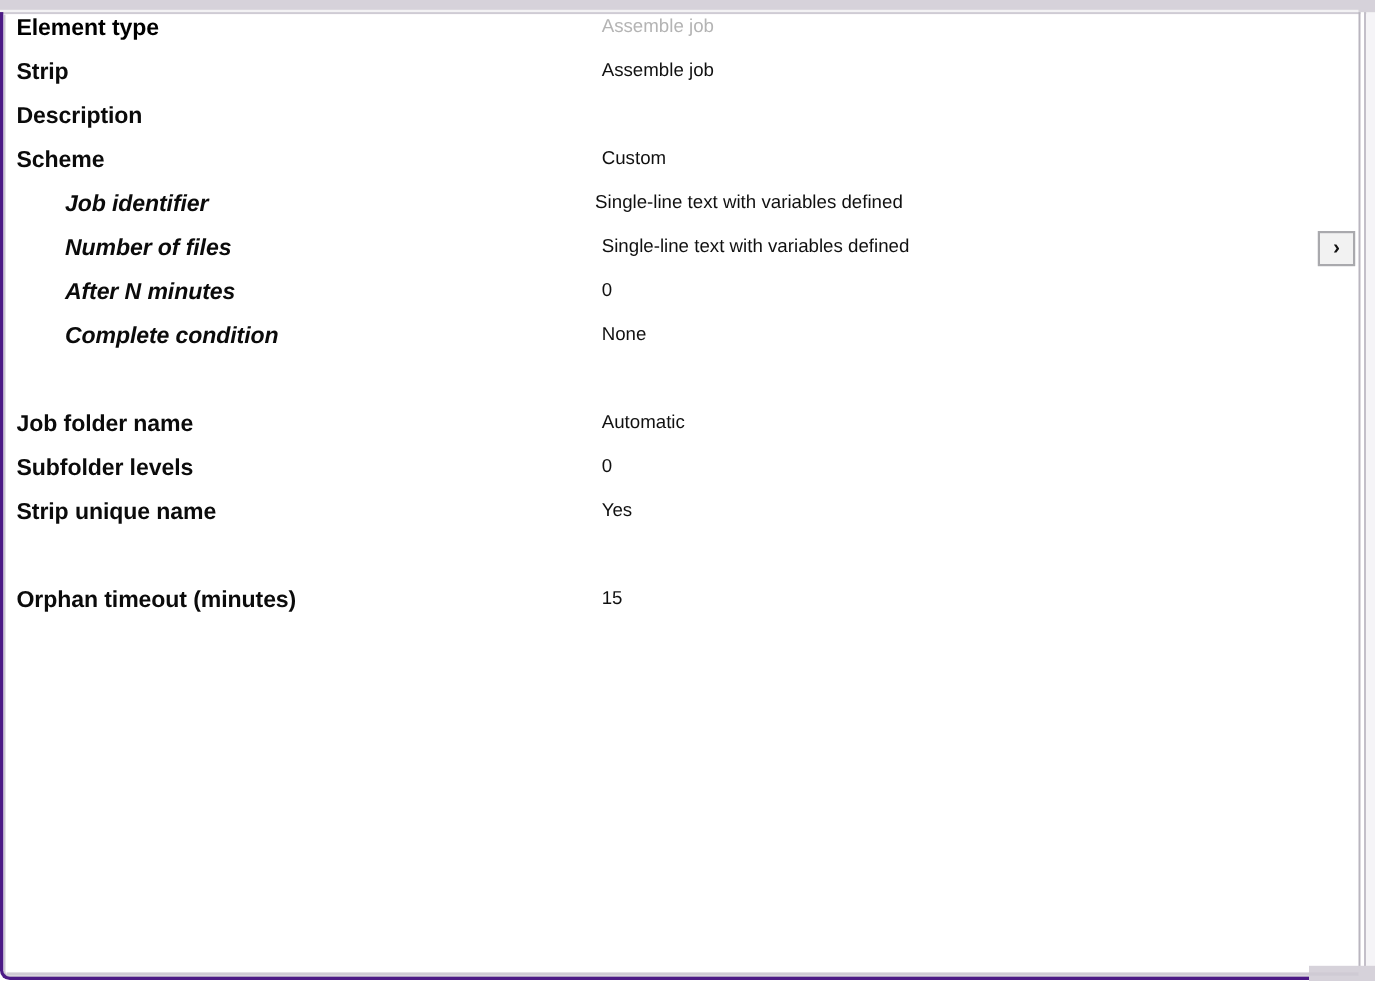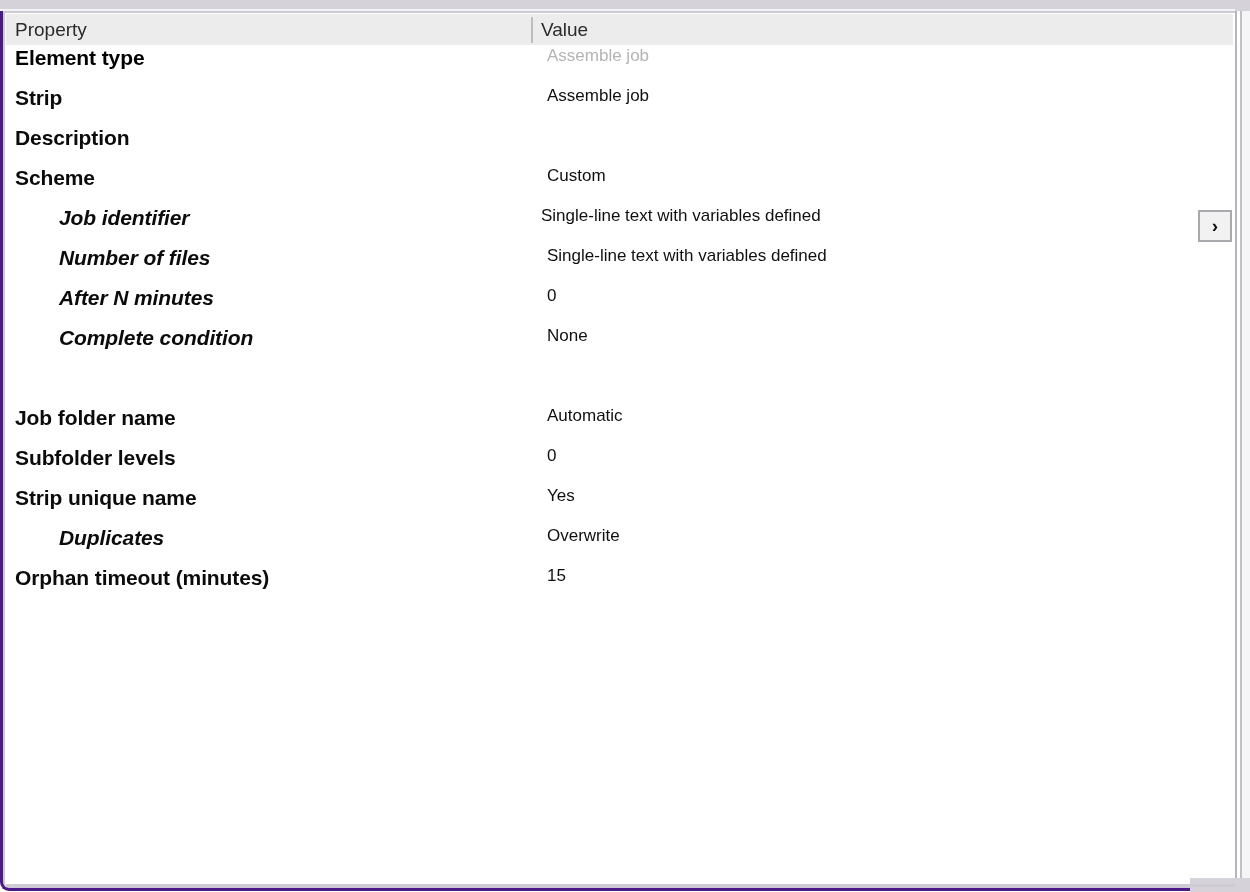--- a/index.html
+++ b/index.html
@@ -232,25 +232,20 @@
 
 <div id="app-root">
 
   <div class="top-strip"></div>
   <div class="top-strip-hl"></div>
   <div class="top-strip-line"></div>
   <div class="top-strip-line2"></div>
 
   <div class="table-wrap">
 
-    <div class="table-header">
-      <div class="th th-property">Property</div>
-      <div class="col-divider"></div>
-      <div class="th th-value">Value</div>
-    </div>
 
     <div class="table-body" id="table-body">
         <div class="row" style="top: 0px;">
           <div class="cell-prop lvl0 muted">Element type</div>
           <div class="cell-val muted" style="left: 541px;">Assemble job</div>
         </div>
         <div class="row" style="top: 40px;">
           <div class="cell-prop lvl0">Strip</div>
           <div class="cell-val" style="left: 541px;">Assemble job</div>
         </div>
@@ -282,24 +277,20 @@
           <div class="cell-prop lvl0">Job folder name</div>
           <div class="cell-val" style="left: 541px;">Automatic</div>
         </div>
         <div class="row" style="top: 400px;">
           <div class="cell-prop lvl0">Subfolder levels</div>
           <div class="cell-val" style="left: 541px;">0</div>
         </div>
         <div class="row" style="top: 440px;">
           <div class="cell-prop lvl0">Strip unique name</div>
           <div class="cell-val" style="left: 541px;">Yes</div>
-        </div>
-        <div class="row" style="top: 480px;">
-          <div class="cell-prop lvl1">Duplicates</div>
-          <div class="cell-val" style="left: 541px;">Overwrite</div>
         </div>
         <div class="row" style="top: 520px;">
           <div class="cell-prop lvl0">Orphan timeout (minutes)</div>
           <div class="cell-val" style="left: 541px; text-align: center;">15</div>
         </div>
       </div>
 
   </div>
 
   <div class="focus-ring-inner"></div>

